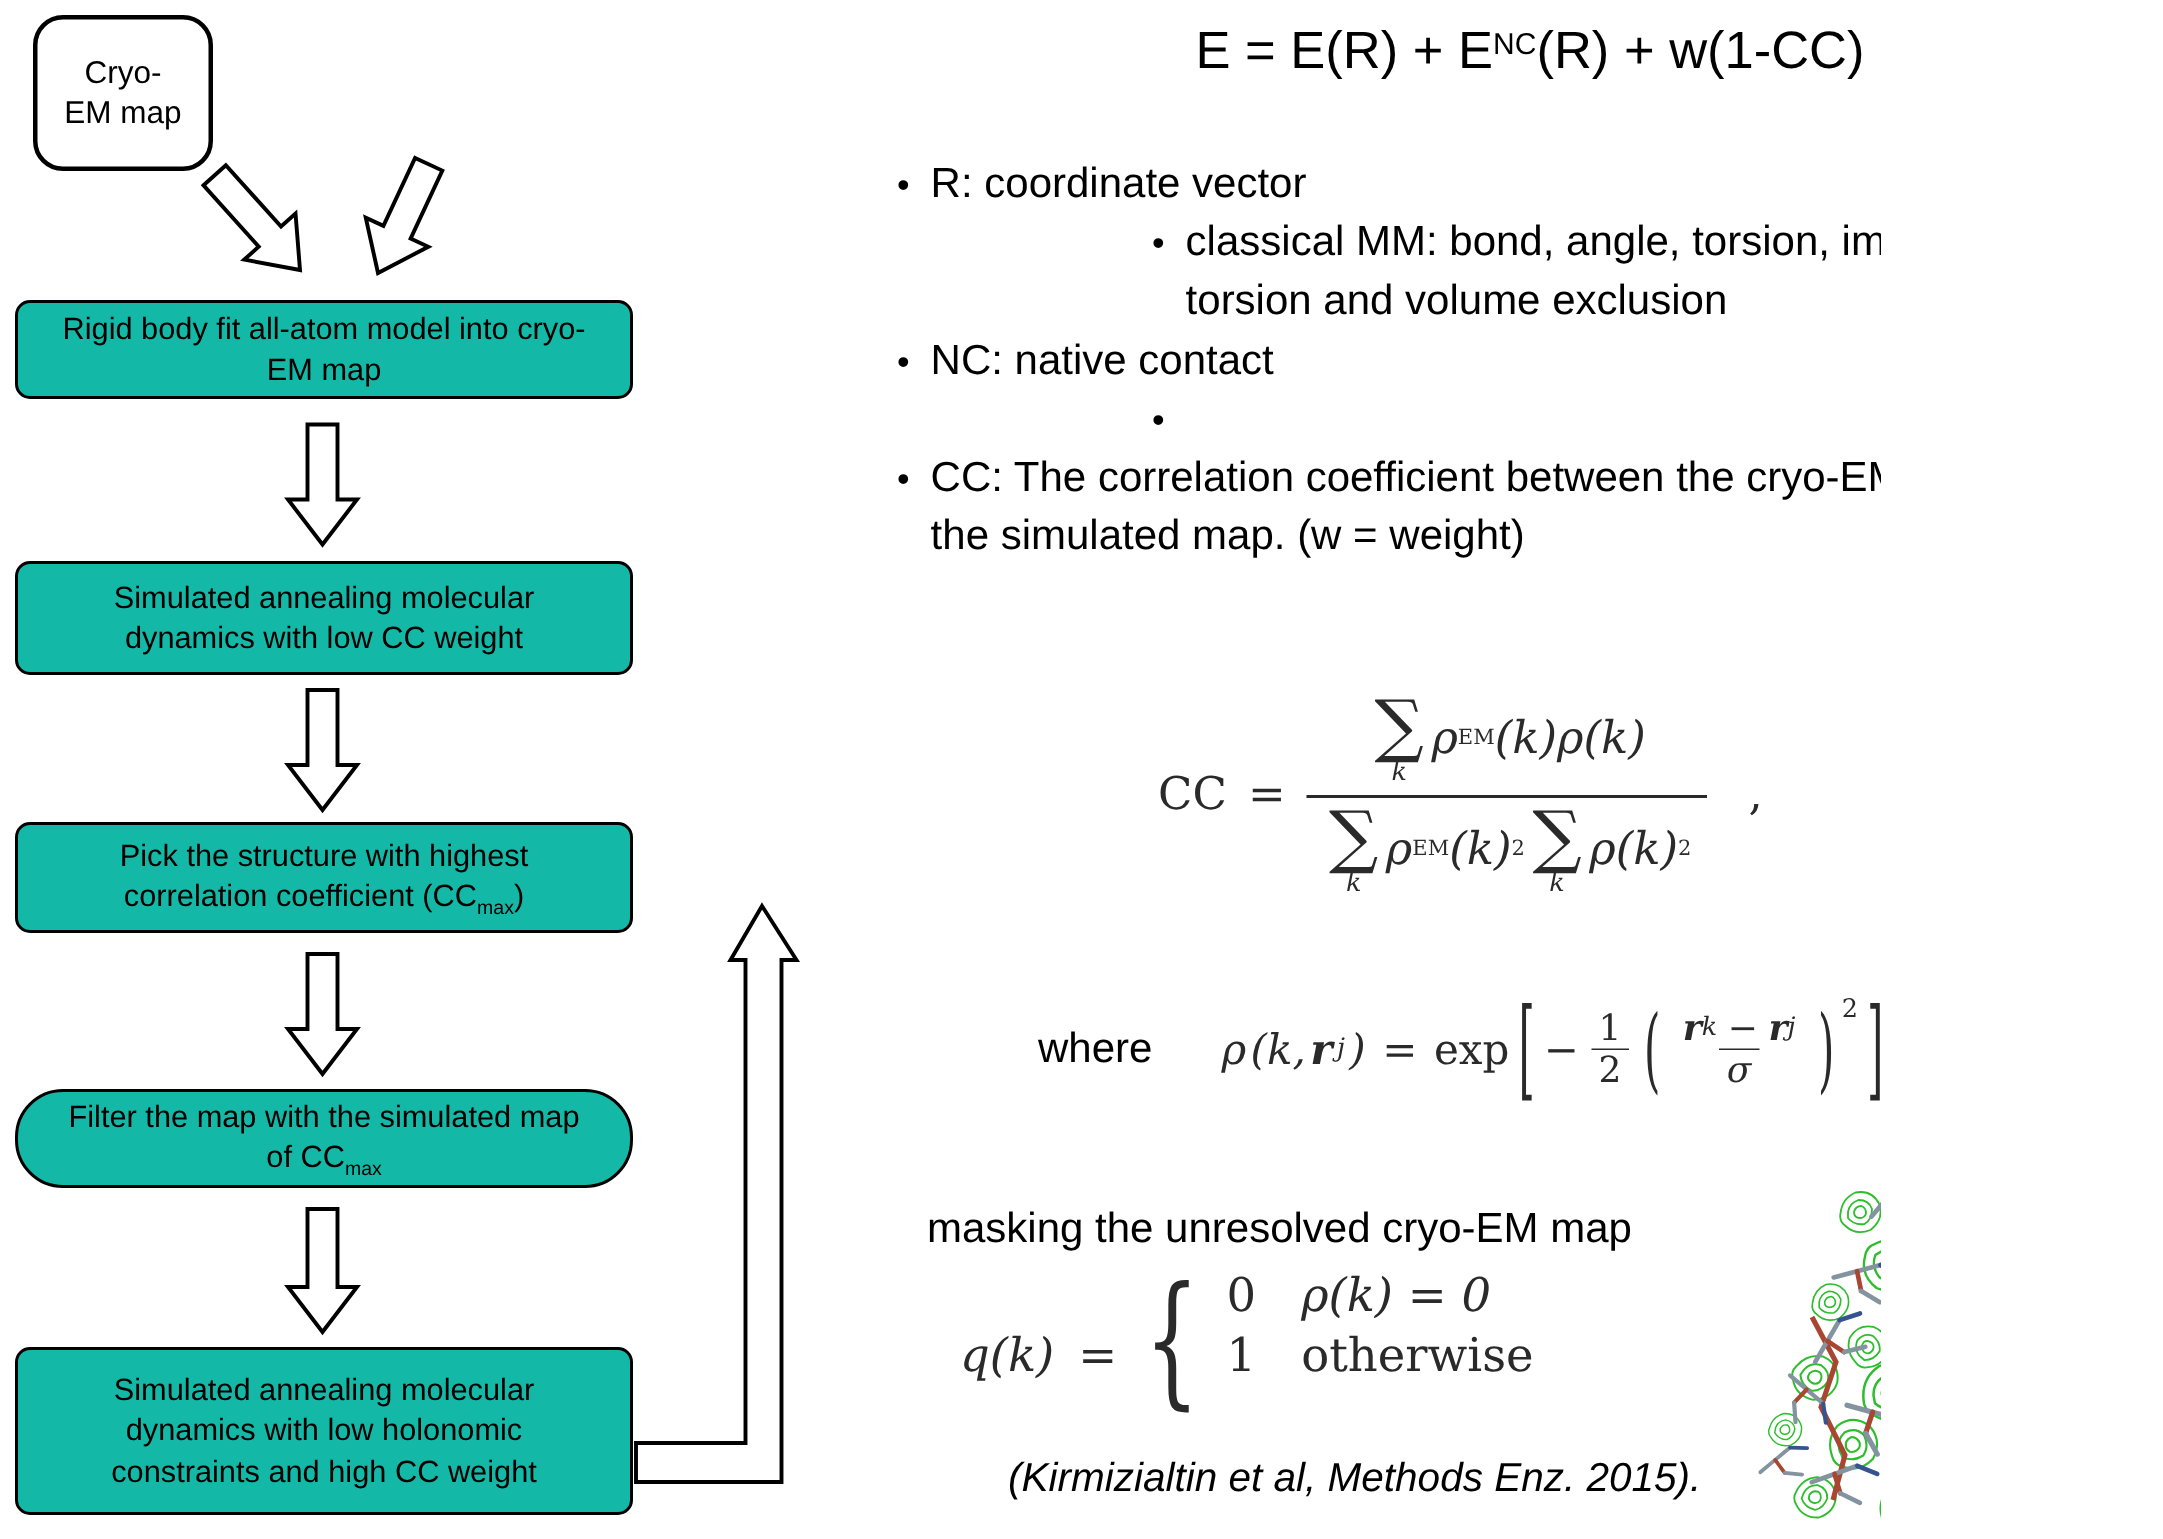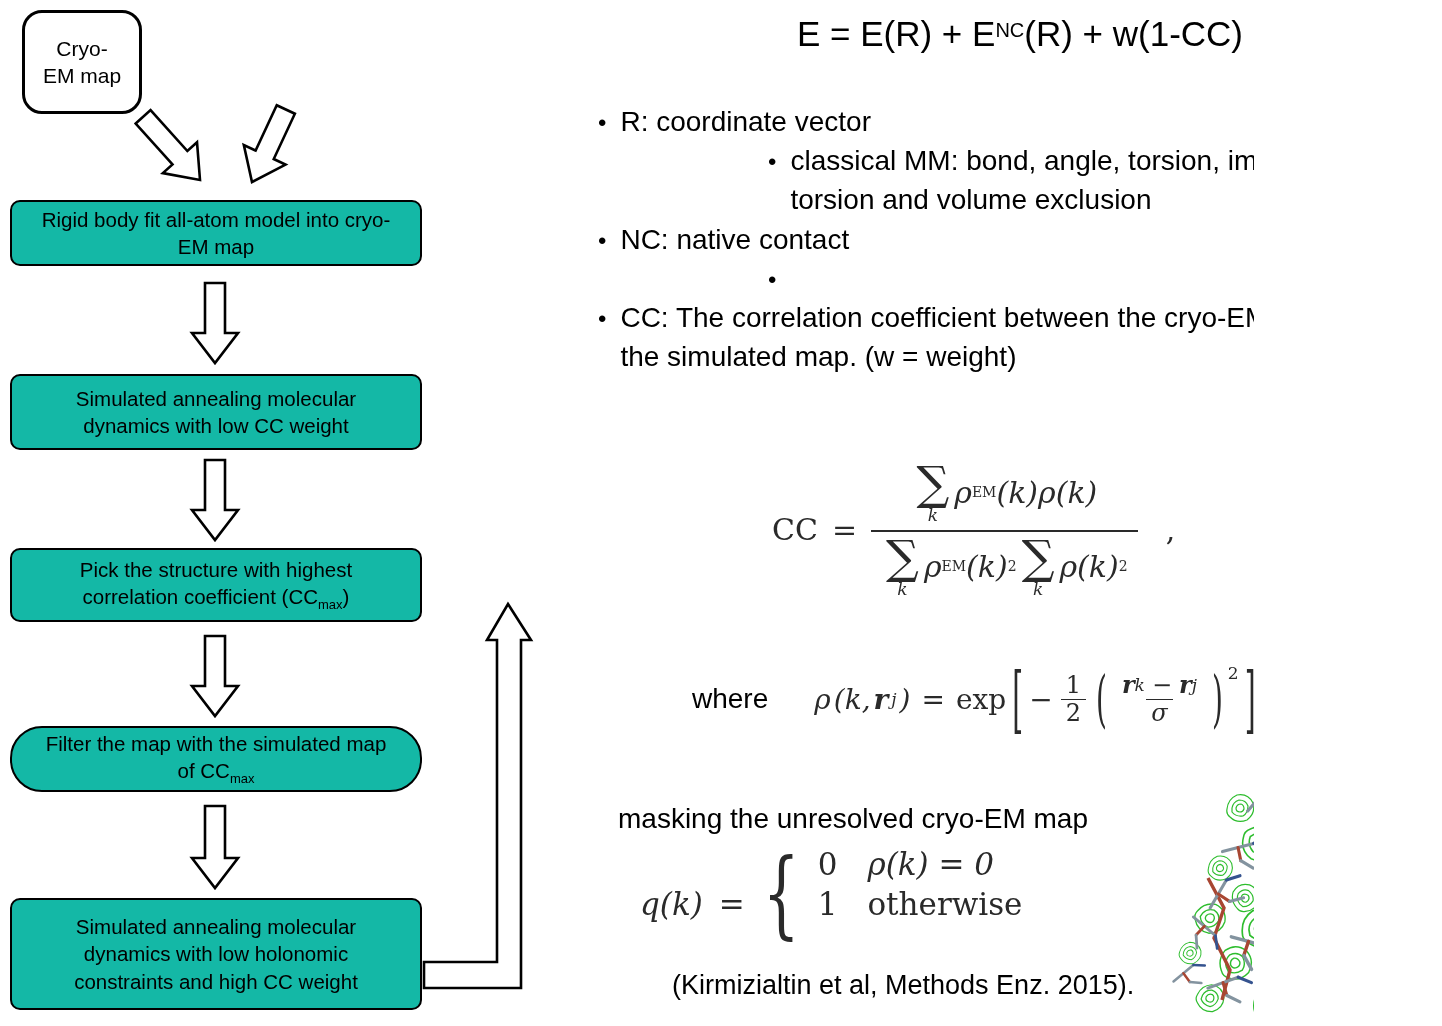--- a/index.html
+++ b/index.html
@@ -47,21 +47,21 @@
   .sfrac .dend{border-top:1.8px solid #2a2a2a;padding:0 5px;}
   .mi{margin:0 7px;}
   .stretch-br{display:inline-block;transform:scaleY(2.6);font-style:normal;margin:0 3px;}
   .stretch-par{display:inline-block;transform:scaleY(2.2);font-style:normal;margin:0 2px;}
   .sq2{font-size:17px;position:relative;top:-26px;font-style:normal;}
   .mask-label{position:absolute;left:618px;top:803px;font-size:28px;}
   .q-eq{position:absolute;left:640px;top:846px;display:flex;align-items:flex-end;gap:16px;font-size:31px;}
   .brace{font-size:58px;transform:scaleY(1.65);display:inline-block;line-height:1;margin:0 2px;}
   .cases{display:flex;flex-direction:column;gap:4px;}
   .case{display:flex;gap:30px;align-items:baseline;}
-  .citation{position:absolute;left:672px;top:970px;font-size:27px;}
+  .citation{position:absolute;left:672px;top:970px;font-size:27px;font-style:italic;}
   .molecule{position:absolute;left:1150px;top:738px;}
 </style>
 </head>
 <body>
 
 <div class="slide">
 
   <svg class="fc-arrows" width="540" height="1026" viewBox="0 0 540 1026">
     <g fill="#ffffff" stroke="#000000" stroke-width="2.6" stroke-linejoin="miter">
       <polygon transform="translate(200,180) rotate(-42)" points="-10,-85 10,-85 10,-30 23,-30 0,0 -23,-30 -10,-30"></polygon>

